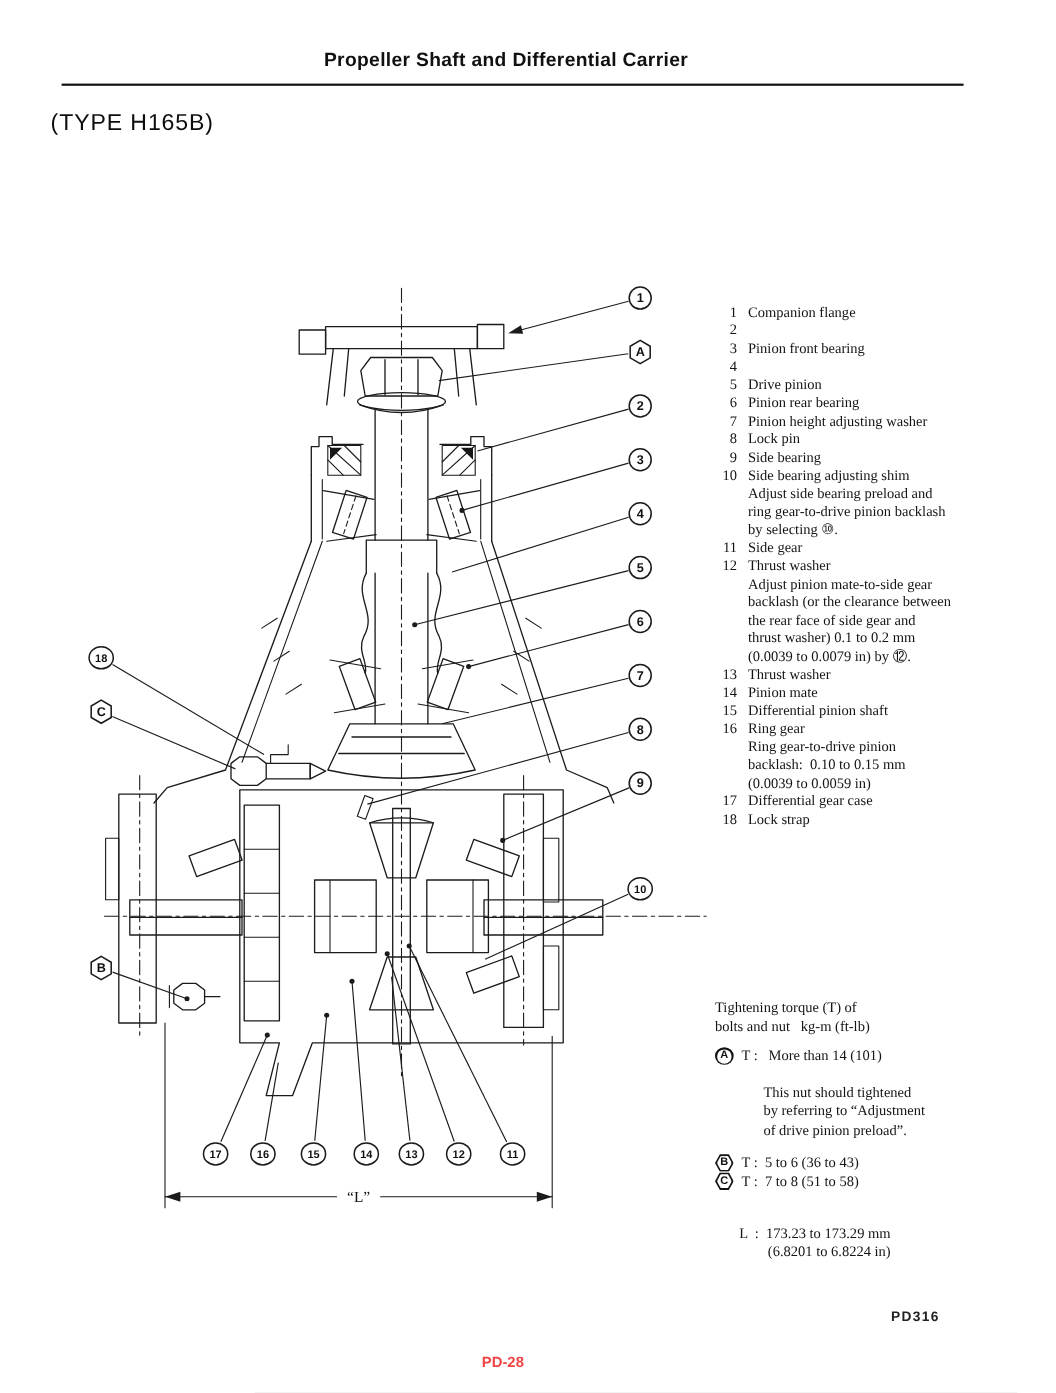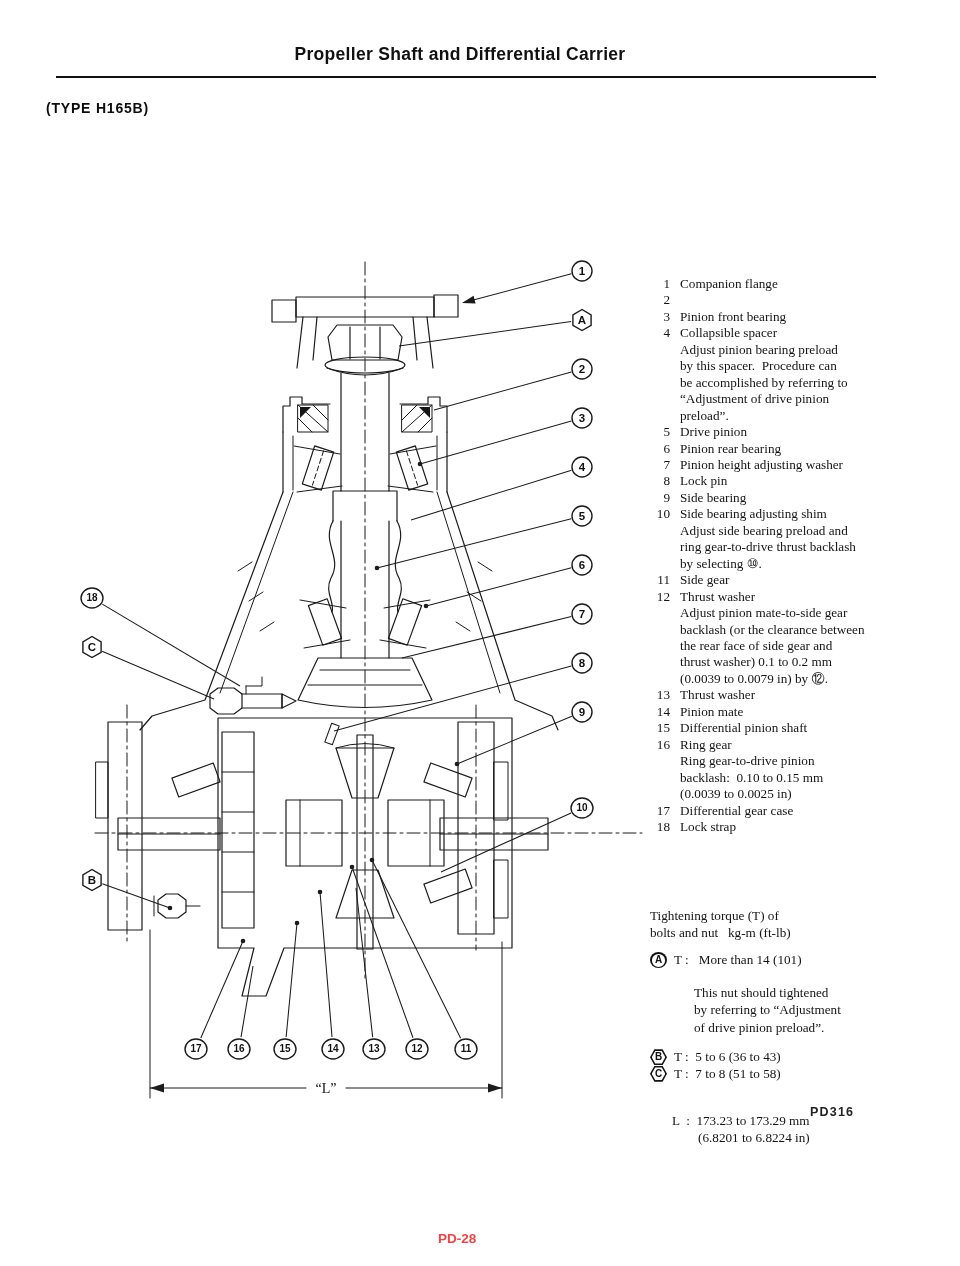--- a/index.html
+++ b/index.html
@@ -13,21 +13,21 @@
     position:absolute;left:0;top:44px;width:920px;text-align:center;
     font-family:"Liberation Sans",sans-serif;font-size:17.5px;font-weight:600;
     letter-spacing:.3px;color:#111;
   }
   .title-rule{
     position:absolute;left:56px;top:76px;width:820px;height:0;
     border-top:2.6px solid #101010;
   }
   .type-heading{
     position:absolute;left:46px;top:100px;
-    font-family:"Liberation Sans",sans-serif;font-size:14px;font-weight:700;
+    font-family:"Liberation Sans",sans-serif;font-size:21px;font-weight:400;
     letter-spacing:.8px;color:#0d0d0d;
   }
   .diagram-svg{position:absolute;left:70px;top:250px;width:600px;height:870px;}
   .drawing{stroke:#1b1b1b;fill:none;stroke-width:1.2;stroke-linejoin:round;stroke-linecap:round;}
   .thin{stroke-width:1;}
   .dash{stroke-dasharray:13 4 3 4;stroke-width:1;}
   .leader{stroke:#1b1b1b;stroke-width:1.05;fill:none;}
   .co-shape{fill:#fff;stroke:#1b1b1b;stroke-width:1.4;}
   .co-text{fill:#111;font-family:"Liberation Sans",sans-serif;font-weight:700;}
   .dim-text{fill:#111;font-family:"Liberation Serif",serif;font-size:14px;}
@@ -59,21 +59,21 @@
   }
   .keycap .hx{position:absolute;inset:0;background:#131313;
     clip-path:polygon(26% 0,74% 0,100% 50%,74% 100%,26% 100%,0 50%);}
   .keycap .hx2{position:absolute;inset:1.7px;background:#fff;
     clip-path:polygon(26% 0,74% 0,100% 50%,74% 100%,26% 100%,0 50%);}
   .keycap.round .hx{clip-path:none;border-radius:50%;}
   .keycap.round .hx2{clip-path:none;border-radius:50%;}
   .keycap .lt{position:absolute;inset:0;display:flex;align-items:center;justify-content:center;
     font-family:"Liberation Sans",sans-serif;font-size:10px;font-weight:700;color:#111;}
   .fig-code{
-    position:absolute;left:810px;top:1105px;
+    position:absolute;left:810px;top:1190px;
     font-family:"Liberation Sans",sans-serif;font-size:12.5px;font-weight:700;
     letter-spacing:1.2px;color:#222;
   }
   .caption{
     position:absolute;left:428px;top:1186px;width:412px;
     font-style:italic;font-weight:600;font-size:13.4px;line-height:17px;color:#141414;
   }
   .caption .c1{text-align:center;white-space:pre;}
   .caption .c2{text-align:right;padding-right:4px;white-space:pre;}
   .page-number{
@@ -308,28 +308,20 @@
         <span class="pl-num">2</span>
       </div>
       <div class="pl-row">
         <span class="pl-num">3</span>
         <div class="pl-body">
           <div class="pl-name">Pinion front bearing</div>
         </div>
       </div>
       <div class="pl-row">
         <span class="pl-num">4</span>
-        <div class="pl-body">
-          <div class="pl-name">Collapsible spacer</div>
-          <div class="pl-note">Adjust pinion bearing preload</div>
-          <div class="pl-note">by this spacer.  Procedure can</div>
-          <div class="pl-note">be accomplished by referring to</div>
-          <div class="pl-note">“Adjustment of drive pinion</div>
-          <div class="pl-note">preload”.</div>
-        </div>
       </div>
       <div class="pl-row">
         <span class="pl-num">5</span>
         <div class="pl-body">
           <div class="pl-name">Drive pinion</div>
         </div>
       </div>
       <div class="pl-row">
         <span class="pl-num">6</span>
         <div class="pl-body">
@@ -352,21 +344,21 @@
         <span class="pl-num">9</span>
         <div class="pl-body">
           <div class="pl-name">Side bearing</div>
         </div>
       </div>
       <div class="pl-row">
         <span class="pl-num">10</span>
         <div class="pl-body">
           <div class="pl-name">Side bearing adjusting shim</div>
           <div class="pl-note">Adjust side bearing preload and</div>
-          <div class="pl-note">ring gear-to-drive thrust backlash</div>
+          <div class="pl-note">ring gear-to-drive pinion backlash</div>
           <div class="pl-note">by selecting ⑩.</div>
         </div>
       </div>
       <div class="pl-row">
         <span class="pl-num">11</span>
         <div class="pl-body">
           <div class="pl-name">Side gear</div>
         </div>
       </div>
       <div class="pl-row">
@@ -397,21 +389,21 @@
         <div class="pl-body">
           <div class="pl-name">Differential pinion shaft</div>
         </div>
       </div>
       <div class="pl-row">
         <span class="pl-num">16</span>
         <div class="pl-body">
           <div class="pl-name">Ring gear</div>
           <div class="pl-note">Ring gear-to-drive pinion</div>
           <div class="pl-note">backlash:  0.10 to 0.15 mm</div>
-          <div class="pl-note">(0.0039 to 0.0025 in)</div>
+          <div class="pl-note">(0.0039 to 0.0059 in)</div>
         </div>
       </div>
       <div class="pl-row">
         <span class="pl-num">17</span>
         <div class="pl-body">
           <div class="pl-name">Differential gear case</div>
         </div>
       </div>
       <div class="pl-row">
         <span class="pl-num">18</span>

